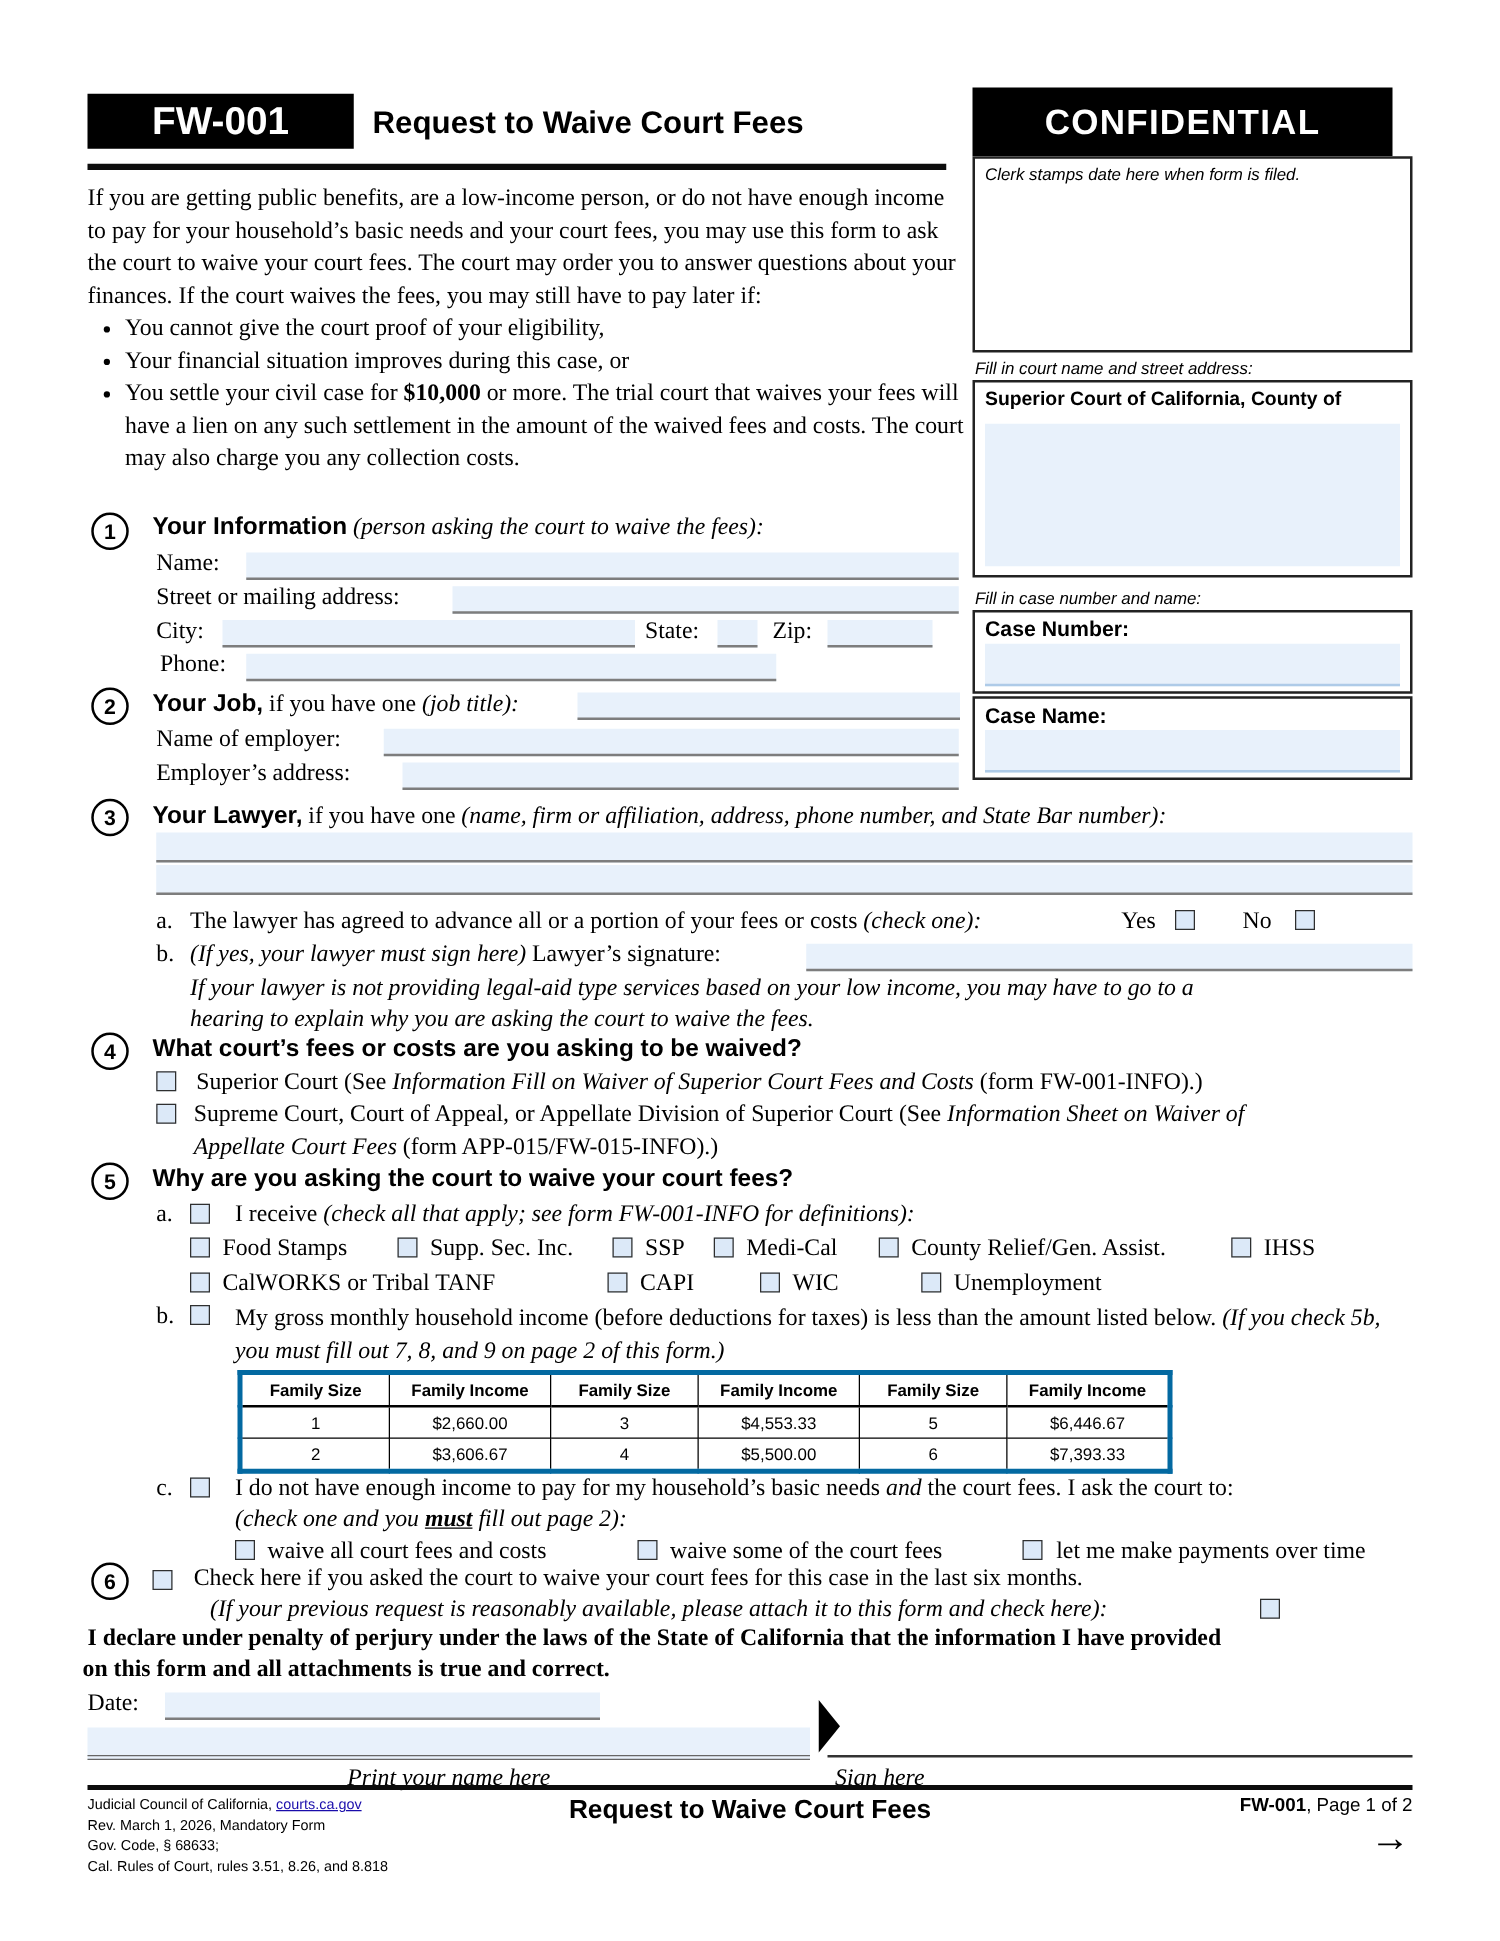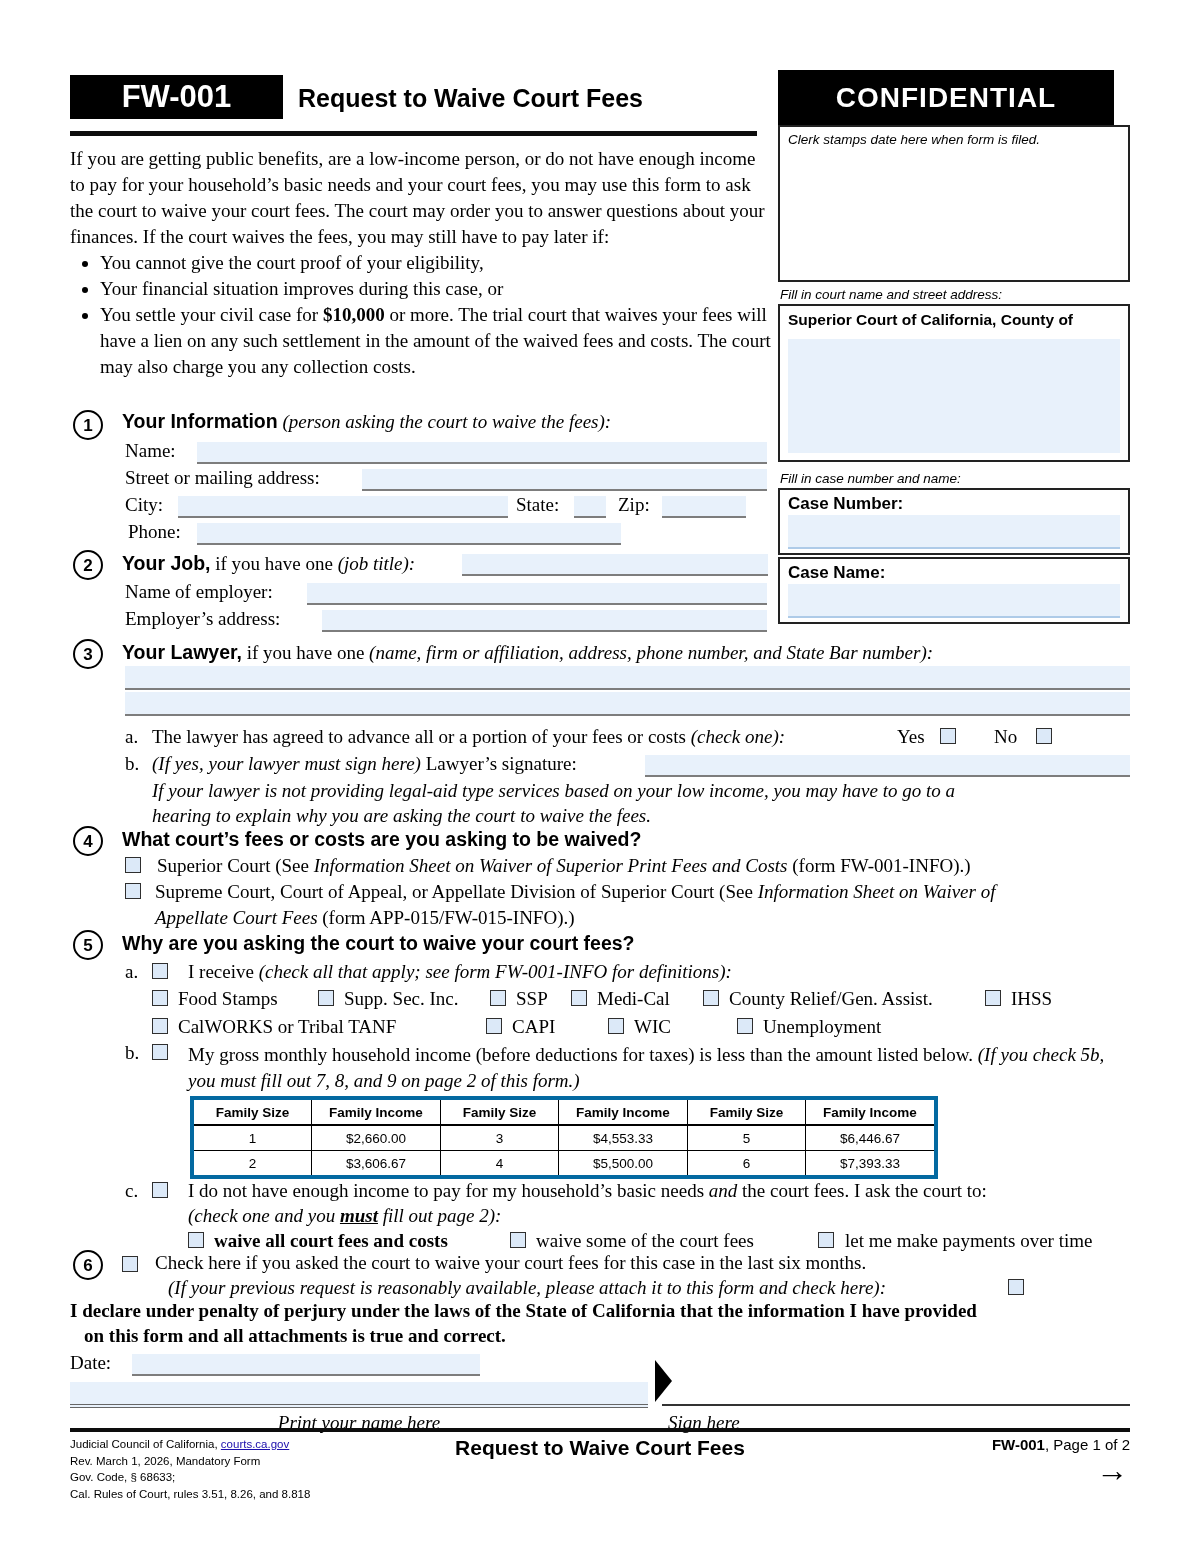--- a/index.html
+++ b/index.html
@@ -150,21 +150,21 @@
     <span class="it">(If yes, your lawyer must sign here)</span><span> Lawyer’s signature:</span>
   </div>
   <div class="field" style="left:645px;top:755px;width:485px;"></div>
   <div class="t it" style="left:152px;top:780px;">If your lawyer is not providing legal-aid type services based on your low income, you may have to go to a</div>
   <div class="t it" style="left:152px;top:805px;">hearing to explain why you are asking the court to waive the fees.</div>
 
   <div class="circle" style="left:73px;top:826px;">4</div>
   <div class="h" style="left:122px;top:828px;">What court’s fees or costs are you asking to be waived?</div>
   <div class="cb" style="left:125px;top:857px;"></div>
   <div class="t" style="left:157px;top:855px;">
-    <span>Superior Court (See </span><span class="it">Information Sheet on Waiver of Superior Print Fees and Costs</span><span> (form FW-001-INFO).)</span>
+    <span>Superior Court (See </span><span class="it">Information Fill on Waiver of Superior Court Fees and Costs</span><span> (form FW-001-INFO).)</span>
   </div>
   <div class="cb" style="left:125px;top:883px;"></div>
   <div class="t" style="left:155px;top:881px;">
     <span>Supreme Court, Court of Appeal, or Appellate Division of Superior Court (See </span><span class="it">Information Sheet on Waiver of</span>
   </div>
   <div class="t" style="left:155px;top:907px;">
     <span class="it">Appellate Court Fees</span><span> (form APP-015/FW-015-INFO).)</span>
   </div>
 
   <div class="circle" style="left:73px;top:930px;">5</div>
@@ -236,34 +236,34 @@
 
   <div class="t" style="left:125px;top:1180px;">c.</div>
   <div class="cb" style="left:152px;top:1182px;"></div>
   <div class="t" style="left:188px;top:1180px;">
     <span>I do not have enough income to pay for my household’s basic needs </span><span class="it">and</span><span> the court fees. I ask the court to:</span>
   </div>
   <div class="t it" style="left:188px;top:1205px;">
     <span>(check one and you </span><span class="b" style="text-decoration:underline;">must</span><span> fill out page 2):</span>
   </div>
   <div class="cb" style="left:188px;top:1232px;"></div>
-  <div class="t" style="left:214px;top:1230px;font-weight:bold;">waive all court fees and costs</div>
+  <div class="t" style="left:214px;top:1230px;">waive all court fees and costs</div>
   <div class="cb" style="left:510px;top:1232px;"></div>
   <div class="t" style="left:536px;top:1230px;">waive some of the court fees</div>
   <div class="cb" style="left:818px;top:1232px;"></div>
   <div class="t" style="left:845px;top:1230px;">let me make payments over time</div>
 
   <div class="circle" style="left:73px;top:1250px;">6</div>
   <div class="cb" style="left:122px;top:1256px;"></div>
   <div class="t" style="left:155px;top:1252px;">Check here if you asked the court to waive your court fees for this case in the last six months.</div>
   <div class="t it" style="left:168px;top:1277px;">(If your previous request is reasonably available, please attach it to this form and check here):</div>
   <div class="cb" style="left:1008px;top:1279px;"></div>
 
   <div class="decl" style="left:70px;top:1300px;">I declare under penalty of perjury under the laws of the State of California that the information I have provided</div>
-  <div class="decl" style="left:84px;top:1325px;text-align:center;">on this form and all attachments is true and correct.</div>
+  <div class="decl" style="left:66px;top:1325px;text-align:center;">on this form and all attachments is true and correct.</div>
   <div class="t" style="left:70px;top:1352px;">Date:</div>
   <div class="field" style="left:132px;top:1354px;width:348px;"></div>
   <div id="f-print"></div>
   <div id="lbl-print">Print your name here</div>
   <div id="sign-arrow"></div>
   <div id="sign-line"></div>
   <div id="lbl-sign">Sign here</div>
 
   <div class="abs" id="foot-rule"></div>
   <div class="abs" id="foot-left">

